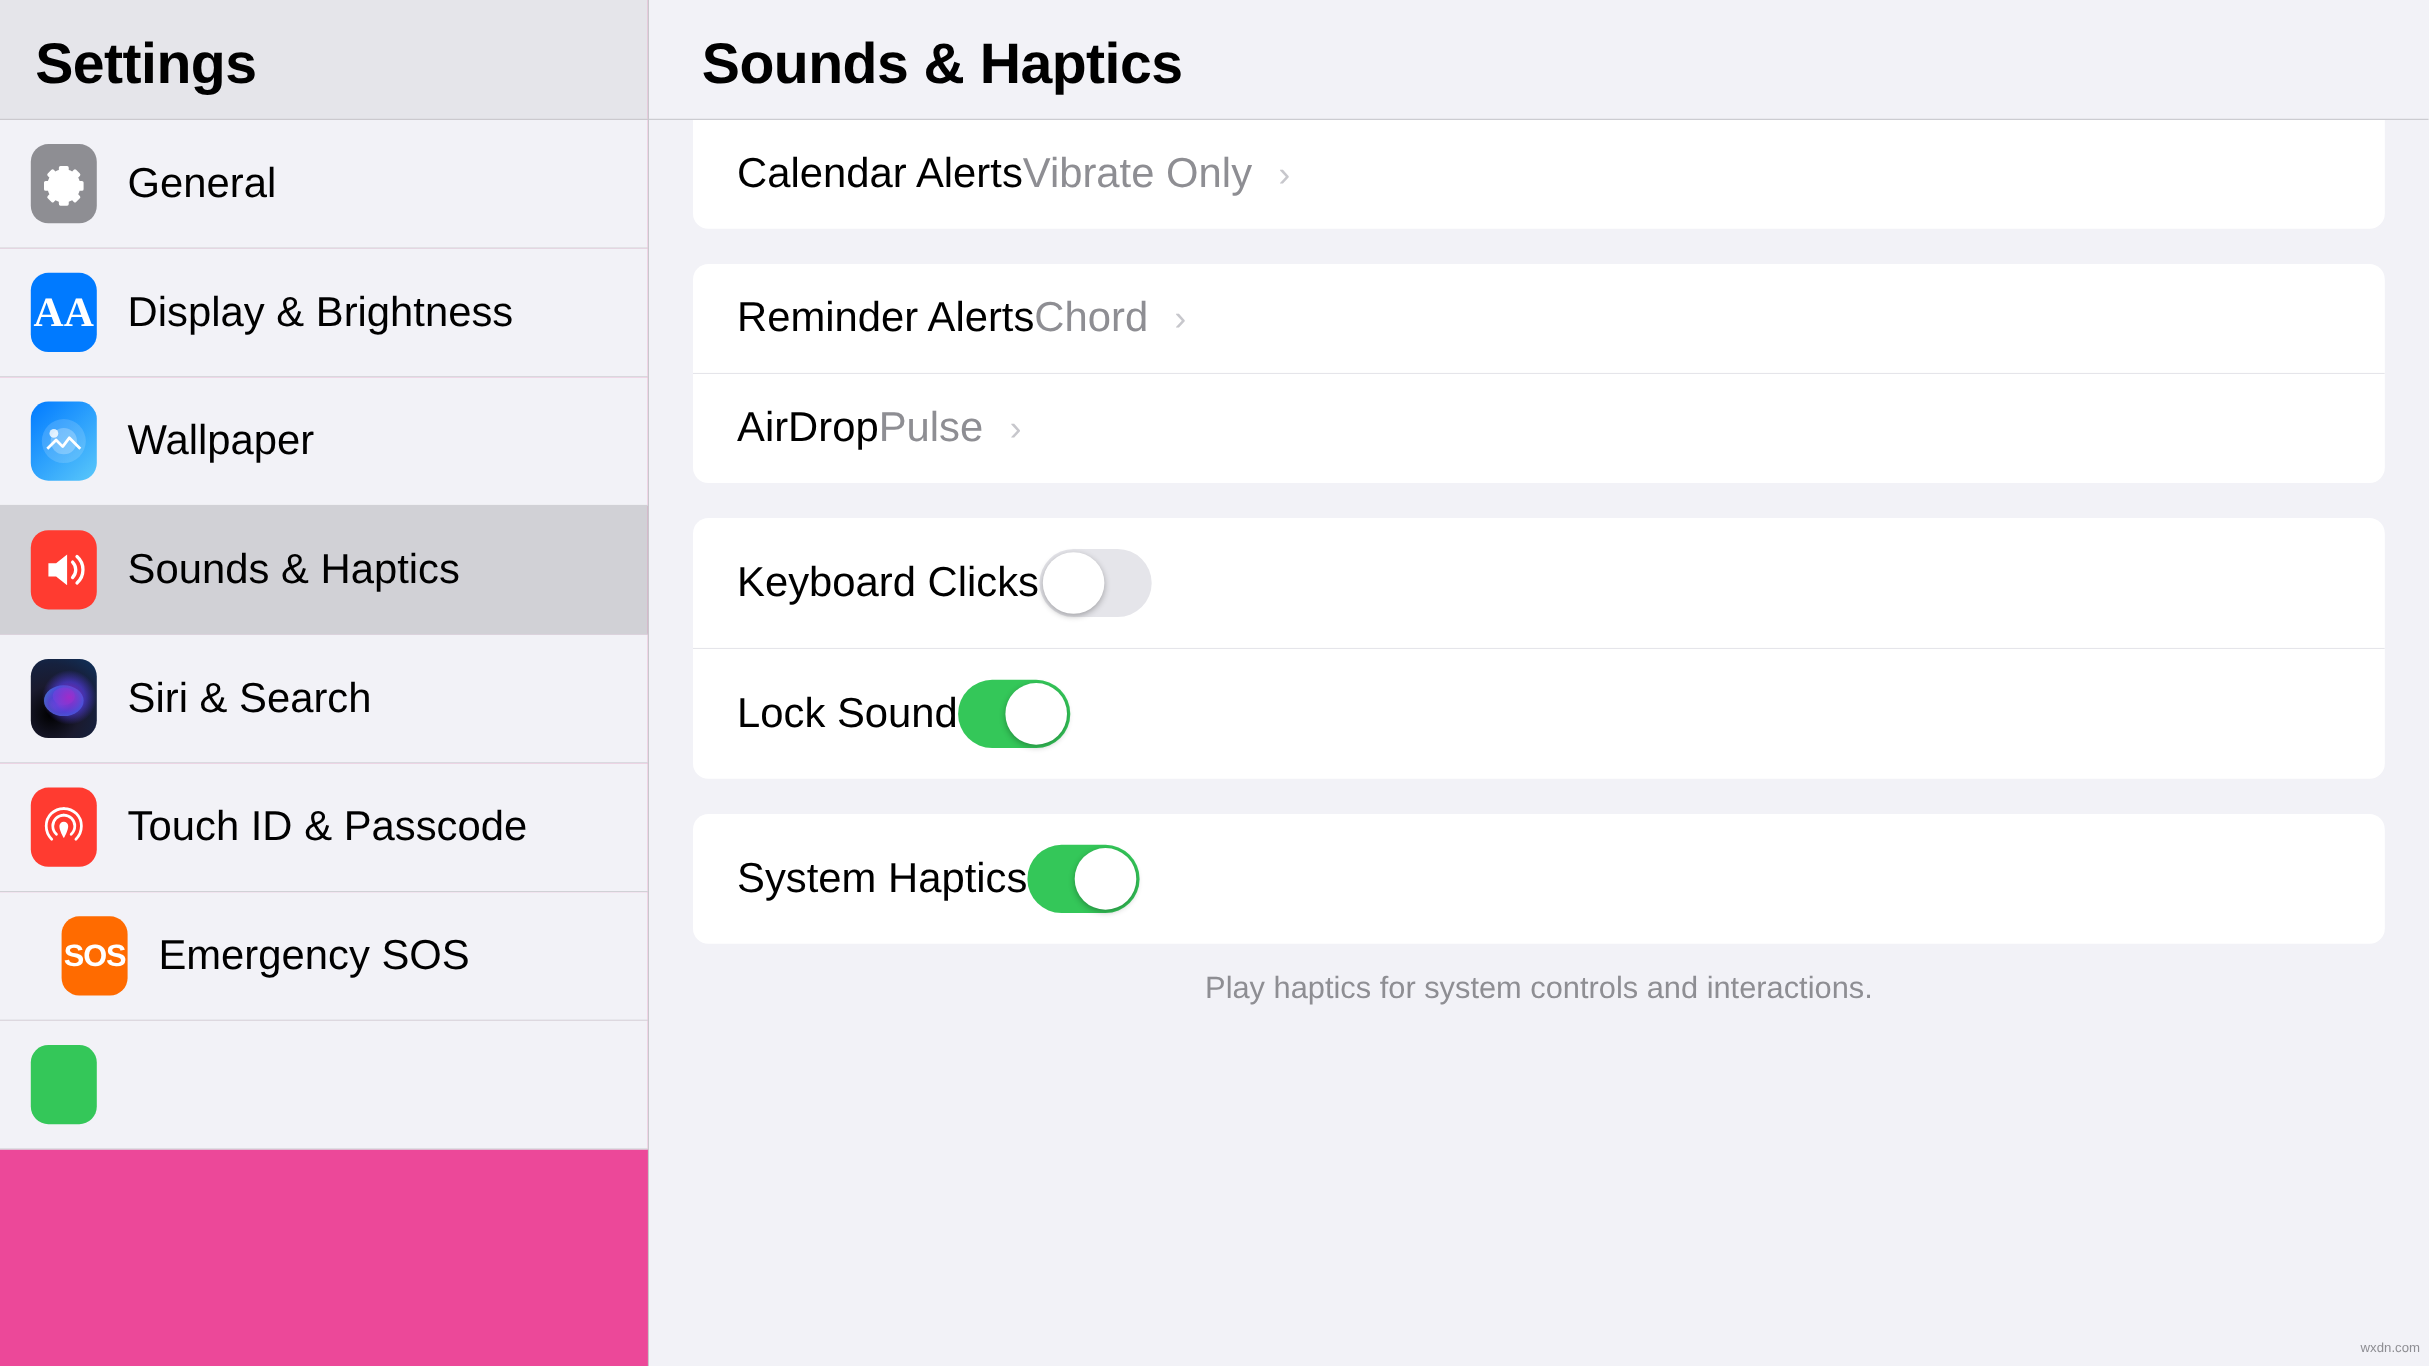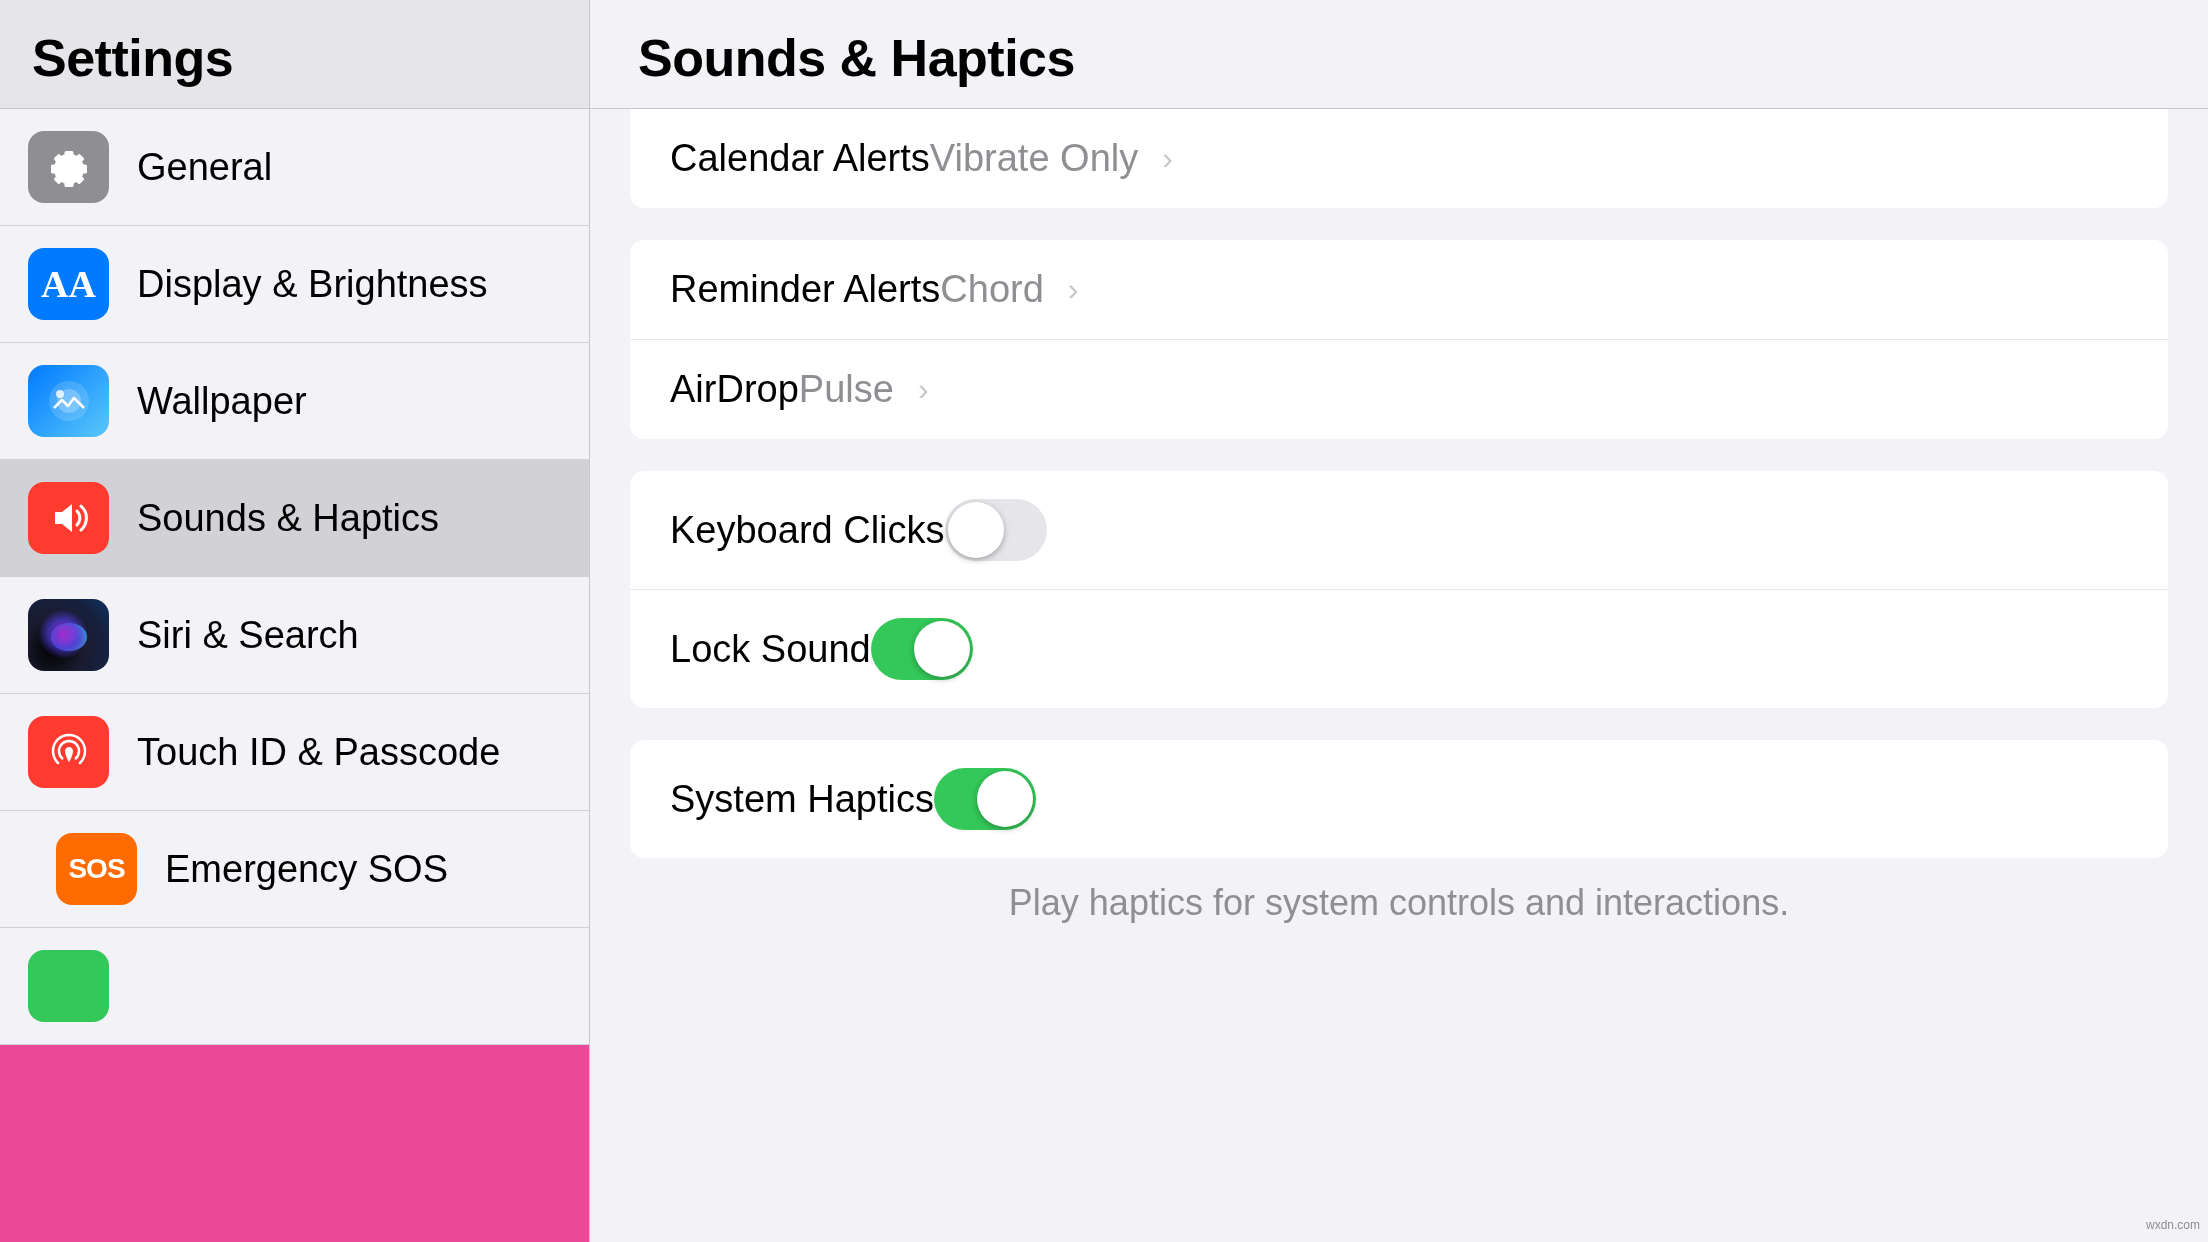--- a/index.html
+++ b/index.html
@@ -49,21 +49,21 @@
       background: #f2f2f7;
       cursor: pointer;
       position: relative;
     }
 
     .sidebar-item.active {
       background: #d1d1d6;
     }
 
     .sidebar-item-icon {
-      width: 81px;
+      width: 60px;
       height: 72px;
       border-radius: 16px;
       display: flex;
       align-items: center;
       justify-content: center;
       margin-right: 28px;
       flex-shrink: 0;
       font-size: 36px;
     }
 
@@ -195,21 +195,21 @@
     .toggle-off .toggle-knob {
       left: 3px;
     }
 
     .toggle-on .toggle-knob {
       left: 43px;
     }
 
     .section-note {
       padding: 20px 40px 32px 40px;
-      font-size: 36px;
+      font-size: 28px;
       color: #8e8e93;
       text-align: center;
       line-height: 1.4;
     }
 
     
     .siri-icon {
       background: radial-gradient(circle at 30% 70%, #000 0%, #1a1a2e 40%, #16213e 70%, #0f3460 100%);
       position: relative;
       overflow: hidden;

